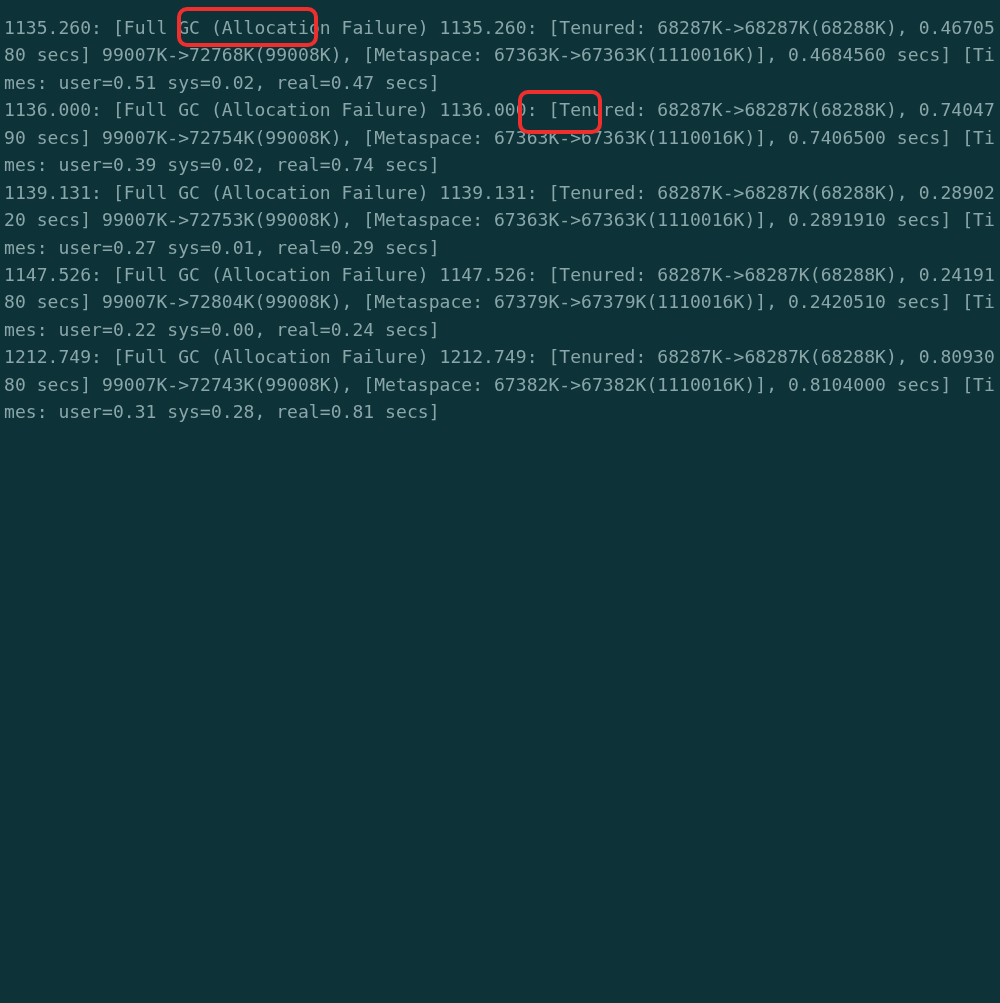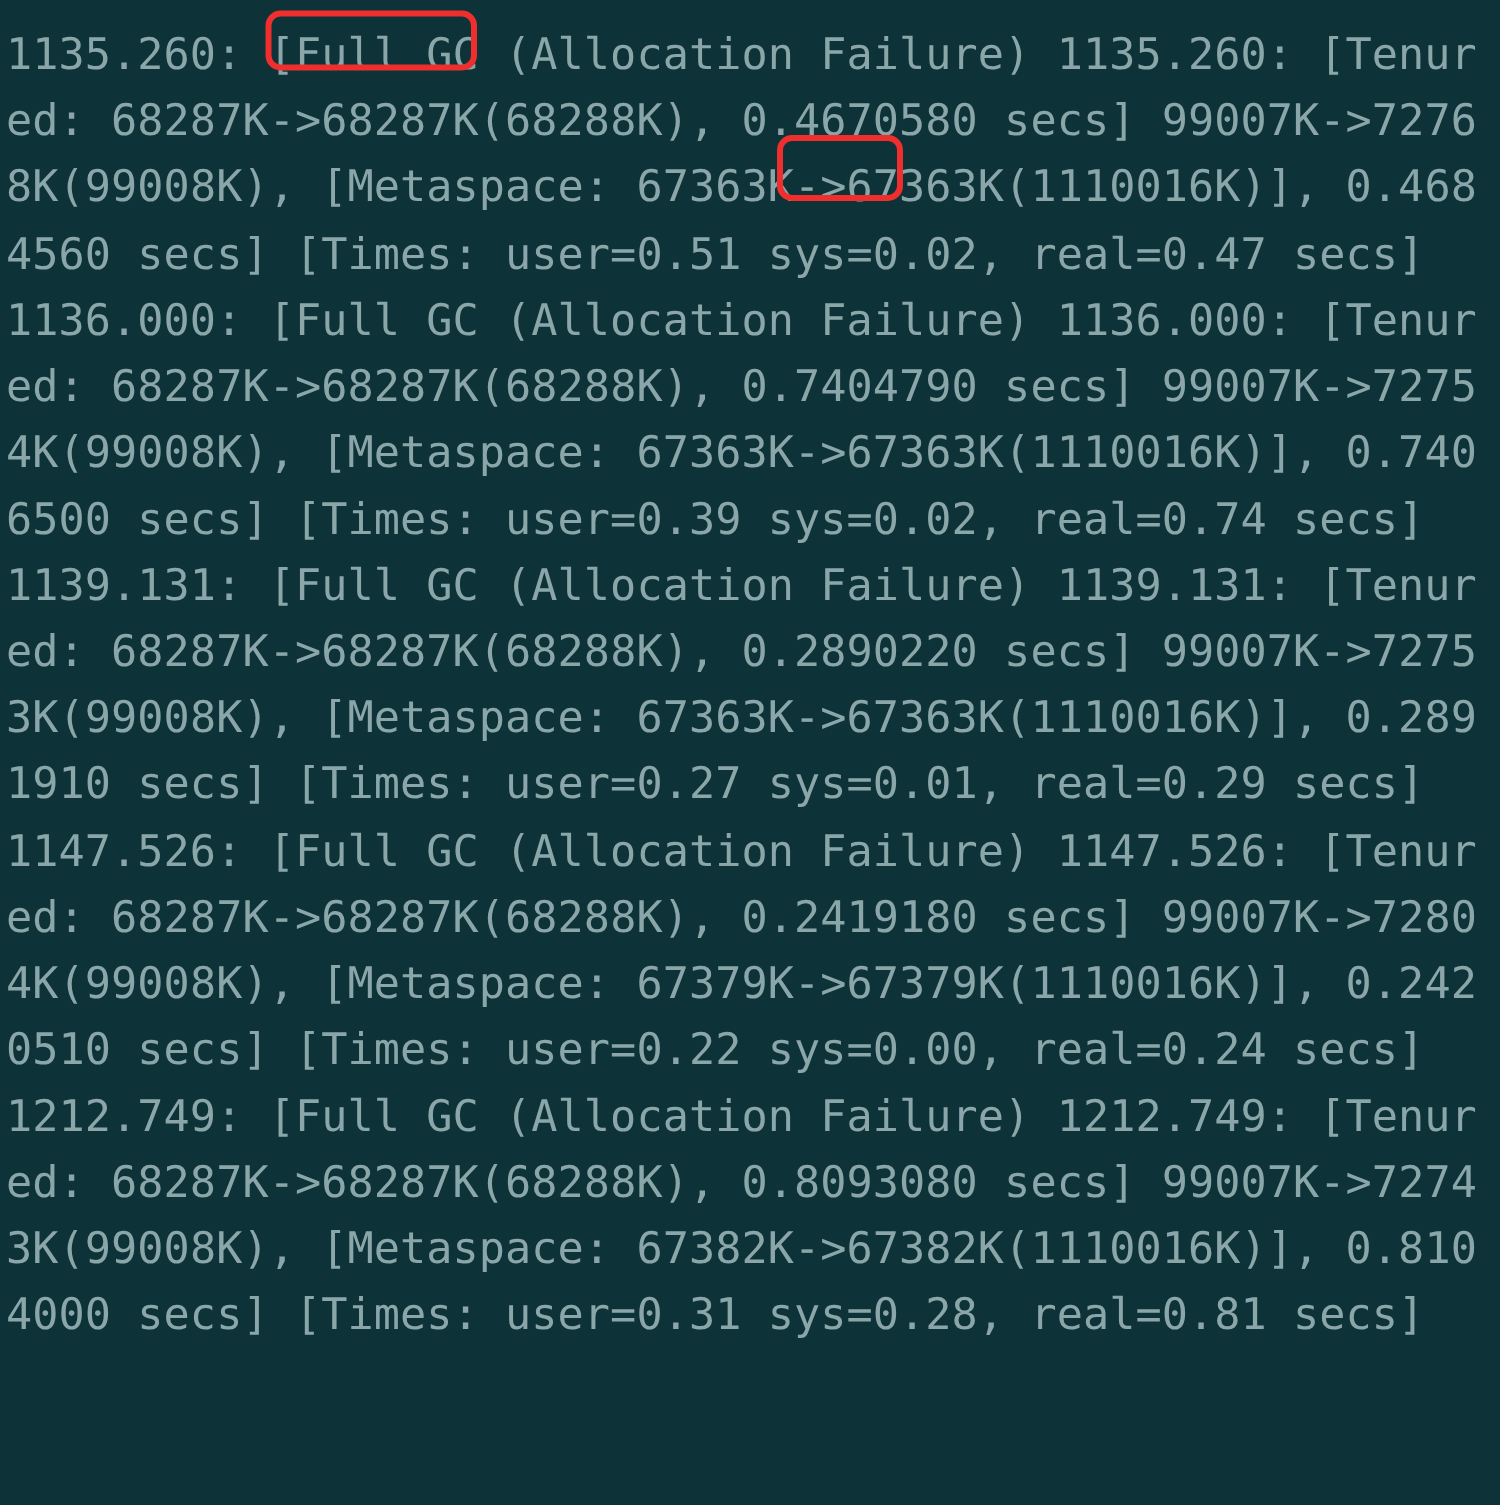--- a/index.html
+++ b/index.html
@@ -9,21 +9,21 @@
     height: 1003px;
     background: #0d3338;
     overflow: hidden;
   }
   .terminal {
     position: relative;
     width: 1000px;
     height: 1003px;
     background: #0d3338;
     font-family: "Menlo", "Consolas", "DejaVu Sans Mono", monospace;
-    font-size: 29px;
+    font-size: 18px;
     line-height: 1.525;
     letter-spacing: 0.05px;
     color: #8aa6a9;
     white-space: pre-wrap;
     word-break: break-all;
     padding: 14px 4px 0 4px;
     box-sizing: border-box;
   }
   .hl1, .hl2 {
     position: absolute;

